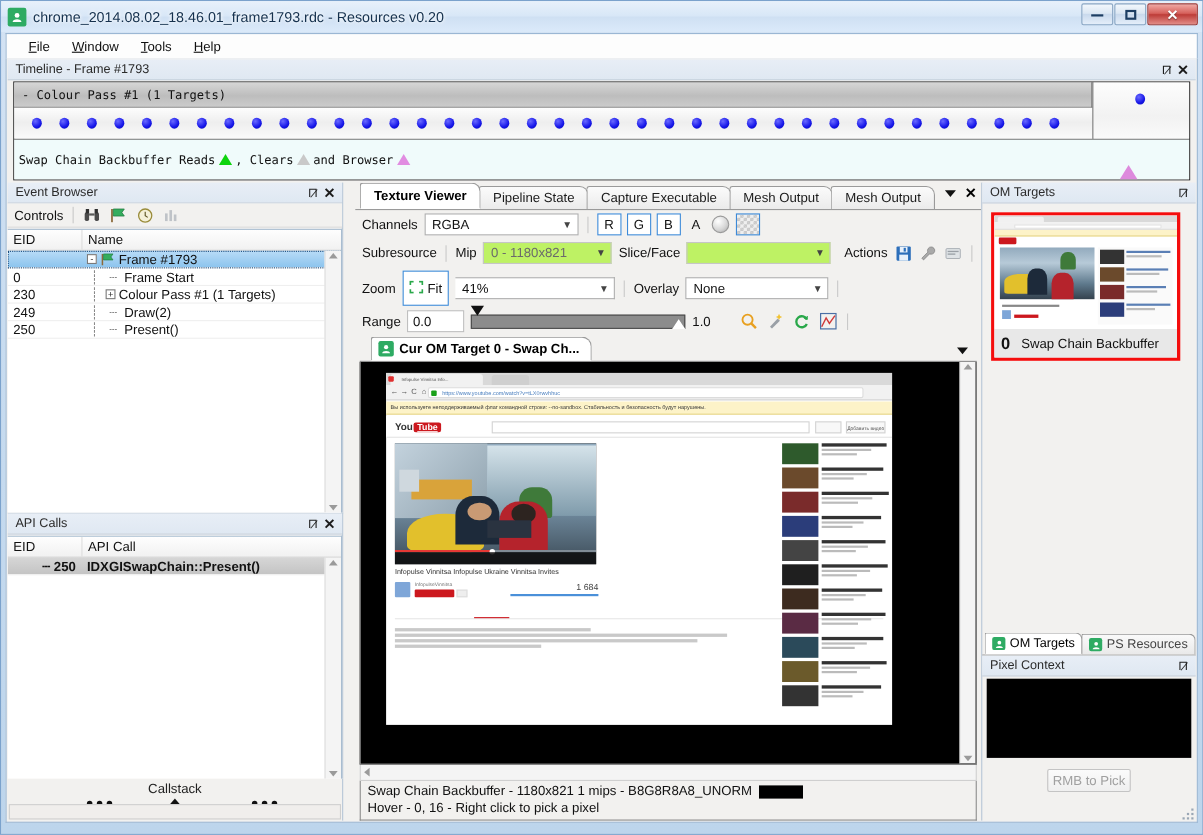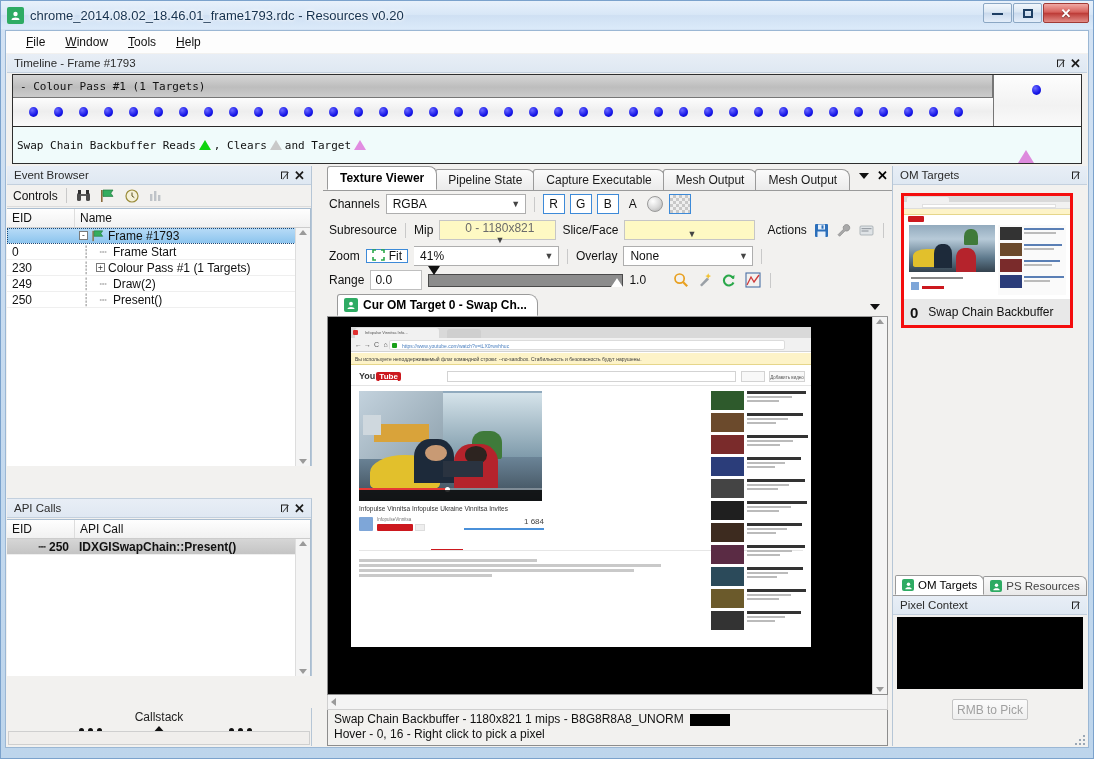--- a/index.html
+++ b/index.html
@@ -153,21 +153,21 @@
   .tl-lower .marker {
     position: absolute; right: 47px; bottom: 0;
     width: 0; height: 0;
     border-left: 8px solid transparent; border-right: 8px solid transparent;
     border-bottom: 13px solid #dd8add;
   }
 
   
   .leftcol {
     position: absolute; left: 1px; top: 113px; width: 305px; bottom: 1px;
-    display: flex; flex-direction: column; gap: 32px;
+    display: flex; flex-direction: column;
   }
   .evbrowser { flex: 0 0 300px; display:flex; flex-direction:column;
      border-right: 1px solid #b6c6d6;}
   .apicalls  { flex: 1 1 auto; display:flex; flex-direction:column;
      border-right: 1px solid #b6c6d6; border-top: 1px solid #c3d0de;}
 
   .ctrlbar {
     height: 22px; display: flex; align-items: center; gap: 6px;
     padding: 0 6px; font-size: 12px; color: #111;
     background: #f2f1ef;
@@ -274,21 +274,21 @@
     display: flex; align-items: center; gap: 6px;
     padding: 3px 6px; font-size: 12px; color: #111;
     min-height: 25px;
   }
   .lbl { color:#111; white-space: nowrap; }
   .combo {
     height: 20px; border: 1px solid #aeaeae; background: #fff;
     display: flex; align-items: center; padding: 0 2px 0 6px;
     font-size: 12px; color: #111; white-space: nowrap;
   }
-  .combo.disabled { background: #fef9c3; color: #6b6b6b; border-color:#c6c6c6;flex-direction:column; }
+  .combo.disabled { background: #bef264; color: #6b6b6b; border-color:#c6c6c6; }
   .combo .cv { flex: 1 1 auto; }
   .combo .ca {
     width: 14px; text-align:center; color:#444; font-size: 9px;
   }
   .chanbtn {
     width: 22px; height: 20px; border: 1px solid #3d8ad8; background: #fff;
     display:flex;align-items:center;justify-content:center;
     font-size: 12px; color:#111; margin-right: -1px;
   }
   .chan-a { width: 18px; border:none; background:transparent; }
@@ -299,21 +299,21 @@
   }
   .checker {
     width: 22px; height: 20px; border:1px solid #3d8ad8;
     background-image:
       linear-gradient(45deg,#c8c8c8 25%,transparent 25%,transparent 75%,#c8c8c8 75%),
       linear-gradient(45deg,#c8c8c8 25%,transparent 25%,transparent 75%,#c8c8c8 75%);
     background-size: 6px 6px; background-position: 0 0, 3px 3px;
     background-color: #efefef;
   }
   .fitbtn {
-    height: 14px; border: 1px solid #3d8ad8; background:#fff;
+    height: 32px; border: 1px solid #3d8ad8; background:#fff;
     display:flex;align-items:center;gap:4px;padding:0 5px;font-size:12px;
   }
   .range-track {
     flex: 0 0 195px; height: 13px; background: #8c8c8c;
     border: 1px solid #4a4a4a; position: relative;
   }
   .range-wrap { position: relative; display:flex; align-items:center; }
   .range-hl {
     position:absolute; left:-1px; top:-9px;
     width:0;height:0;border-left:6px solid transparent;border-right:6px solid transparent;
@@ -544,21 +544,21 @@
           </div>
           <div class="tl-right">
             <span class="dot"></span>
           </div>
         </div>
         <div class="tl-lower">
           <span>Swap Chain Backbuffer Reads</span>
           <span class="tri tri-green"></span>
           <span>, Clears</span>
           <span class="tri tri-grey"></span>
-          <span>and Target</span>
+          <span>and Browser</span>
           <span class="tri tri-pink"></span>
           <span class="marker"></span>
         </div>
       </div>
     </div>
 
     <div class="leftcol">
 
       <div class="evbrowser">
         <div class="panel-cap">

